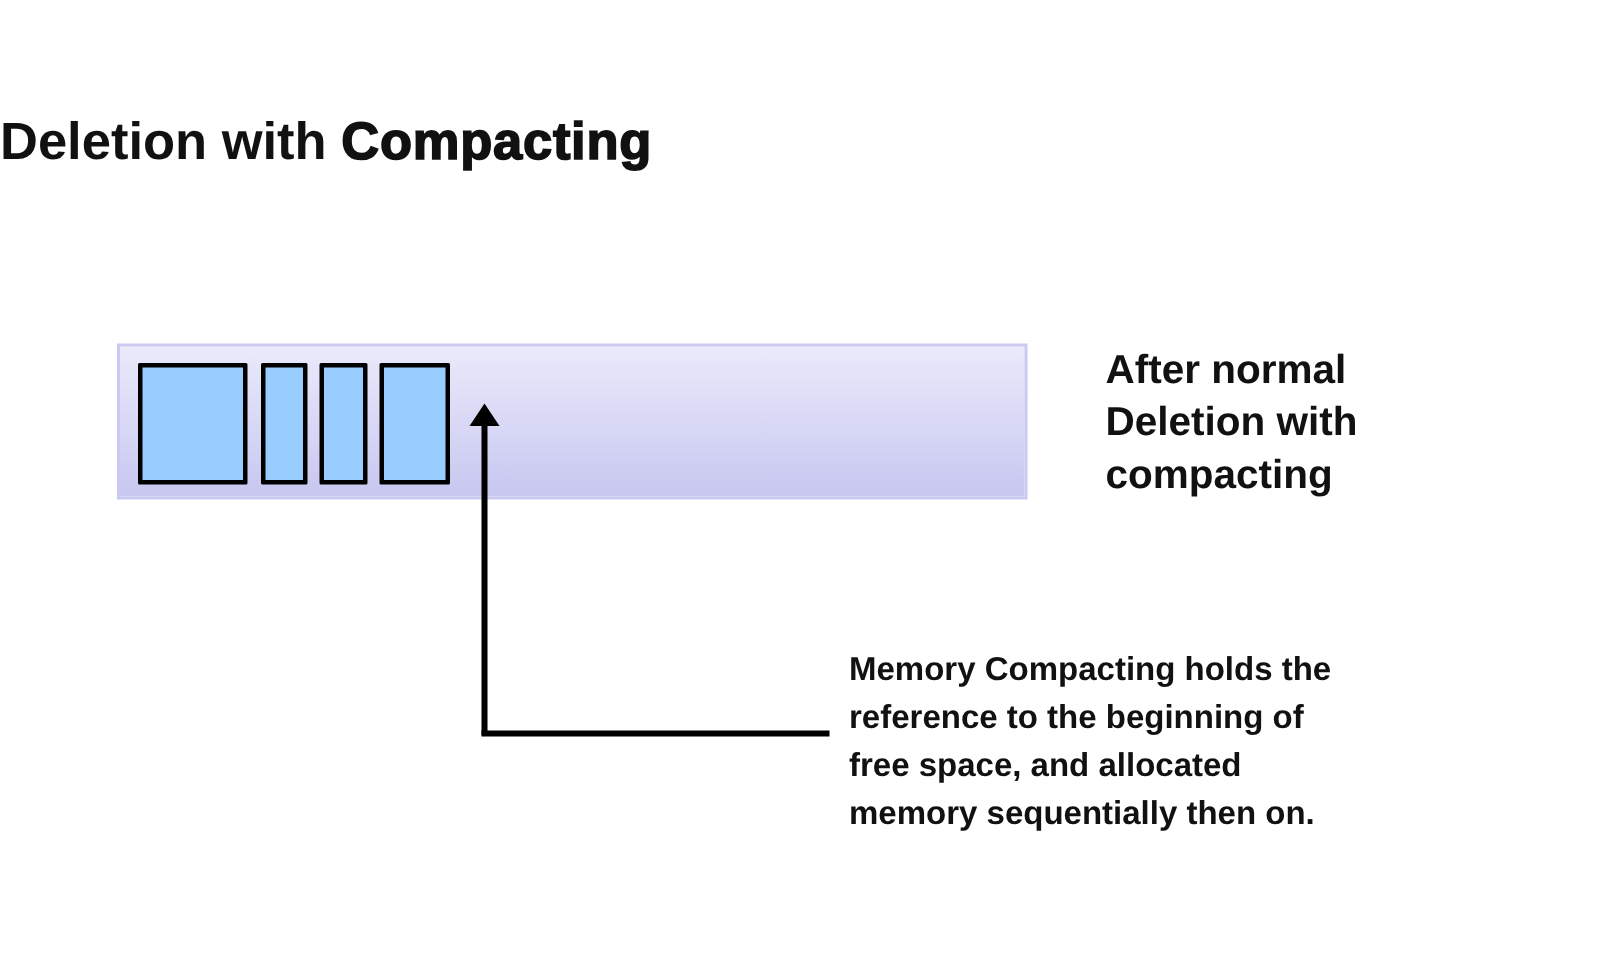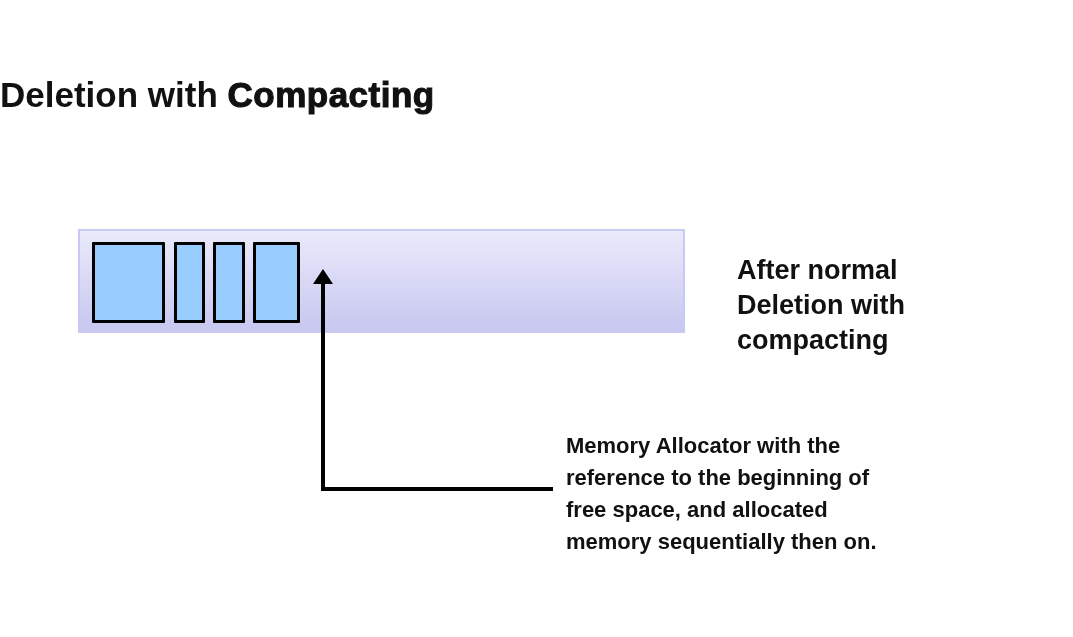--- a/index.html
+++ b/index.html
@@ -69,21 +69,20 @@
   }
 
   .after-deletion-label {
     position: absolute;
     left: 737px; top: 229px;
     font-size: 27px;
     font-weight: 700;
     line-height: 35px;
     white-space: pre-line;
     color: #111111;
-    margin-top: 24px;
   }
   .allocator-note {
     position: absolute;
     left: 566px; top: 430px;
     font-size: 22px;
     font-weight: 700;
     line-height: 32px;
     white-space: pre-line;
     color: #111111;
   }
@@ -106,18 +105,18 @@
   <div class="pointer-arrow">
     <div class="arrow-head"></div>
     <div class="arrow-vertical-line"></div>
     <div class="arrow-horizontal-line"></div>
   </div>
 
   <div class="after-deletion-label">After normal
 Deletion with
 compacting</div>
 
-  <div class="allocator-note">Memory Allocator with the
+  <div class="allocator-note">Memory Compacting holds the
 reference to the beginning of
 free space, and allocated
 memory sequentially then on.</div>
 
 </div>
 
 </body></html>

